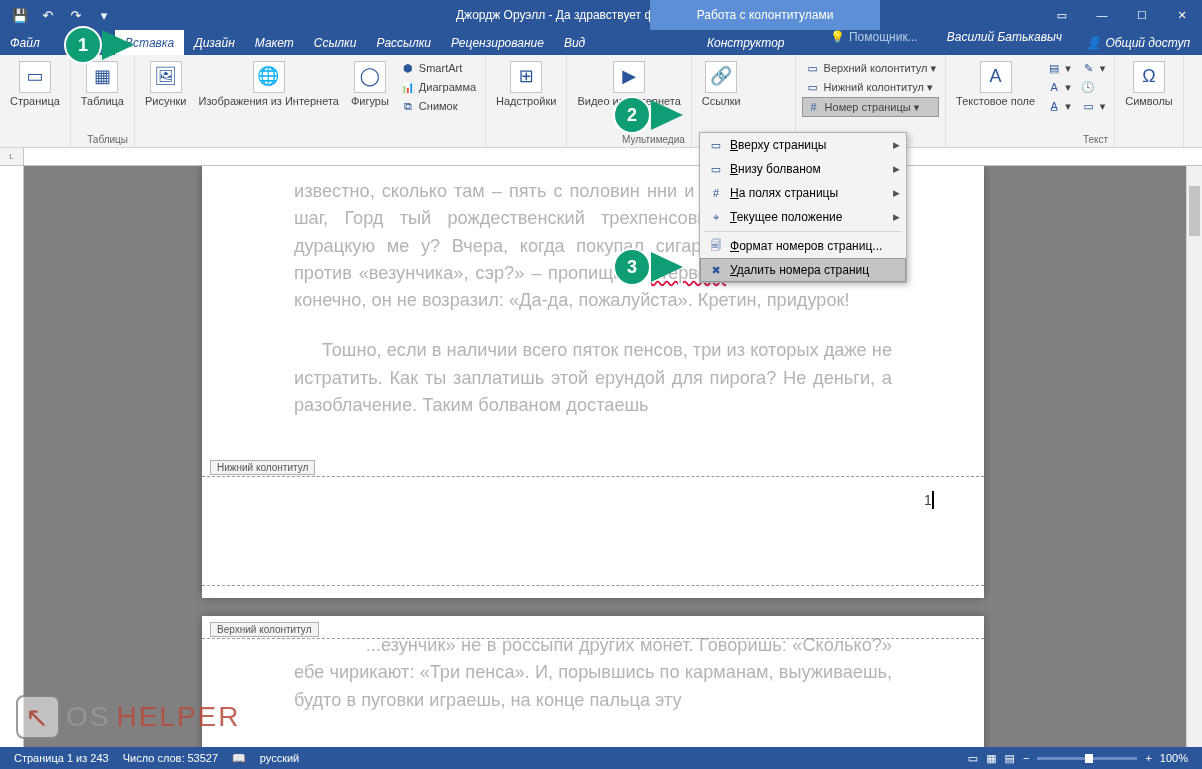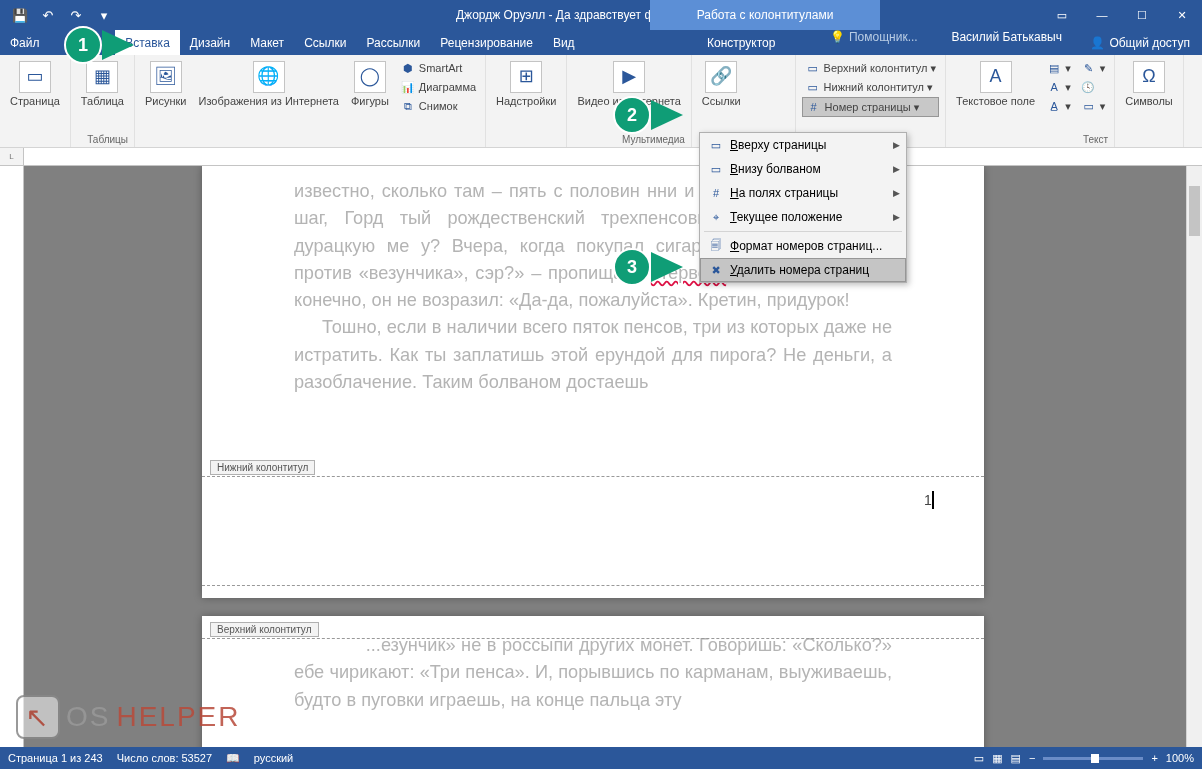--- a/index.html
+++ b/index.html
@@ -7,21 +7,21 @@
 
 .titlebar { height: 30px; background: #2b579a; display: flex; align-items: center; color: #fff; font-size: 12px; position: relative; }
 .qat { display: flex; align-items: center; gap: 4px; padding: 0 8px; }
 .qat-btn { width: 24px; height: 24px; display: flex; align-items: center; justify-content: center; color: #fff; font-size: 13px; }
 .title-text { position: absolute; left: 50%; transform: translateX(-50%); white-space: nowrap; }
 .context-tab-region { position: absolute; left: 650px; top: 0; width: 230px; height: 30px; background: #5c8fd6; display: flex; align-items: center; justify-content: center; font-size: 12px; }
 .win-controls { position: absolute; right: 0; display: flex; }
 .win-btn { width: 40px; height: 30px; display: flex; align-items: center; justify-content: center; color: #fff; font-size: 11px; }
 
 .menubar { height: 25px; background: #2b579a; display: flex; align-items: stretch; color: #fff; font-size: 12px; position: relative; }
-.menu-item { padding: 0 10px; display: flex; align-items: center; cursor: pointer; }
+.menu-item { padding: 0 10px; display: flex; align-items: center; cursor: pointer; font-style: italic; }
 .menu-item.active { background: #ffffff; color: #2b579a; }
 .context-tab { position: absolute; left: 689px; padding: 0 18px; height: 25px; display: flex; align-items: center; }
 .assistant { position: absolute; left: 830px; color: #b8cce4; font-size: 12px; display: flex; align-items: center; gap: 4px; }
 .username { position: absolute; right: 130px; color: #fff; }
 .share-btn { position: absolute; right: 0; padding: 0 12px; display: flex; align-items: center; gap: 4px; height: 25px; }
 
 .ribbon { height: 93px; background: #f3f3f3; border-bottom: 1px solid #d4d4d4; display: flex; font-size: 11px; color: #444; }
 .ribbon-group { border-right: 1px solid #e1e1e1; display: flex; flex-direction: column; align-items: center; justify-content: space-between; padding: 4px 6px 0; }
 .ribbon-group-content { display: flex; align-items: flex-start; gap: 4px; flex: 1; }
 .ribbon-group-label { font-size: 10px; color: #666; padding: 2px 0; text-align: right; width: 100%; }
@@ -38,34 +38,34 @@
 
 .ruler-h { height: 18px; background: #fff; border-bottom: 1px solid #c4c4c4; position: relative; margin-left: 24px; font-size: 8px; color: #777; overflow: hidden; }
 .ruler-v { width: 24px; background: #fff; border-right: 1px solid #c4c4c4; position: absolute; left: 0; top: 166px; bottom: 22px; font-size: 8px; color: #777; overflow: hidden; }
 .ruler-corner { position: absolute; left: 0; top: 148px; width: 24px; height: 18px; background: #f3f3f3; border-right: 1px solid #c4c4c4; border-bottom: 1px solid #c4c4c4; font-size: 8px; color: #777; text-align: center; line-height: 18px; }
 
 .doc-area { position: absolute; left: 24px; right: 16px; top: 166px; bottom: 22px; background: #808080; overflow: hidden; }
 .page { position: absolute; background: #fff; box-shadow: 0 0 8px rgba(0,0,0,0.3); }
 .page1 { left: 178px; top: 0; width: 782px; height: 432px; }
 .page2 { left: 178px; top: 450px; width: 782px; height: 200px; }
 .page-text { padding: 12px 92px 0 92px; font-family: 'Calibri Light', 'Segoe UI Light', sans-serif; font-size: 18.2px; color: #b4b4b4; line-height: 1.5; text-align: justify; }
-.para-indent { text-indent: 28px; }
+.para-indent { text-indent: 28px; margin-top: 23px; }
 .spellerr { text-decoration: underline wavy #d14; }
 .footer-region { position: absolute; left: 0; right: 0; border-top: 1px dashed #999; border-bottom: 1px dashed #999; }
 .footer-tag { position: absolute; top: -17px; left: 8px; background: #f3f3f3; border: 1px solid #b0b0b0; font-size: 10px; padding: 1px 6px; color: #555; }
 
 .dropdown-menu { position: absolute; left: 699px; top: 132px; width: 208px; background: #f3f3f3; border: 1px solid #b0b0b0; box-shadow: 2px 2px 6px rgba(0,0,0,0.25); font-size: 12px; z-index: 15; }
 .dropdown-item { display: flex; align-items: center; gap: 6px; padding: 4px 8px; cursor: pointer; position: relative; }
 .dropdown-item.highlighted { background: #c5c5c5; border: 1px solid #969696; padding: 3px 7px; }
 .dropdown-item .sub-arrow { position: absolute; right: 6px; font-size: 9px; color: #555; }
 .dropdown-icon { width: 16px; height: 16px; display: flex; align-items: center; justify-content: center; font-size: 11px; color: #2b579a; }
 .dropdown-sep { height: 1px; background: #d4d4d4; margin: 2px 4px; }
 .underline-first::first-letter { text-decoration: underline; }
 
-.statusbar { position: absolute; bottom: 0; left: 0; right: 0; height: 22px; background: #2b579a; color: #fff; font-size: 11px; display: flex; align-items: center; padding: 0 8px; gap: 14px; }
+.statusbar { position: absolute; bottom: 0; left: 0; right: 0; height: 22px; background: #2b579a; color: #fff; font-size: 11px; display: flex; align-items: center; padding: 0 14px; gap: 14px; }
 .status-right { margin-left: auto; display: flex; align-items: center; gap: 8px; }
 .zoom-slider { width: 100px; height: 3px; background: #6a8cc7; position: relative; }
 .zoom-thumb { position: absolute; left: 48px; top: -3px; width: 8px; height: 9px; background: #fff; }
 
 .scrollbar-v { position: absolute; right: 0; top: 166px; bottom: 22px; width: 16px; background: #f0f0f0; border-left: 1px solid #d4d4d4; }
 .scroll-thumb { position: absolute; left: 2px; right: 2px; top: 20px; height: 50px; background: #c4c4c4; }
 
 .watermark { position: absolute; left: 16px; bottom: 30px; font-size: 28px; font-weight: 300; color: #b84a3a; letter-spacing: 2px; opacity: 0.85; display: flex; align-items: center; gap: 6px; z-index: 30; }
 .watermark .cursor-box { width: 44px; height: 44px; border: 2px solid #888; border-radius: 8px; display: flex; align-items: center; justify-content: center; background: rgba(255,255,255,0.6); }
 .watermark .os { color: #999; }

